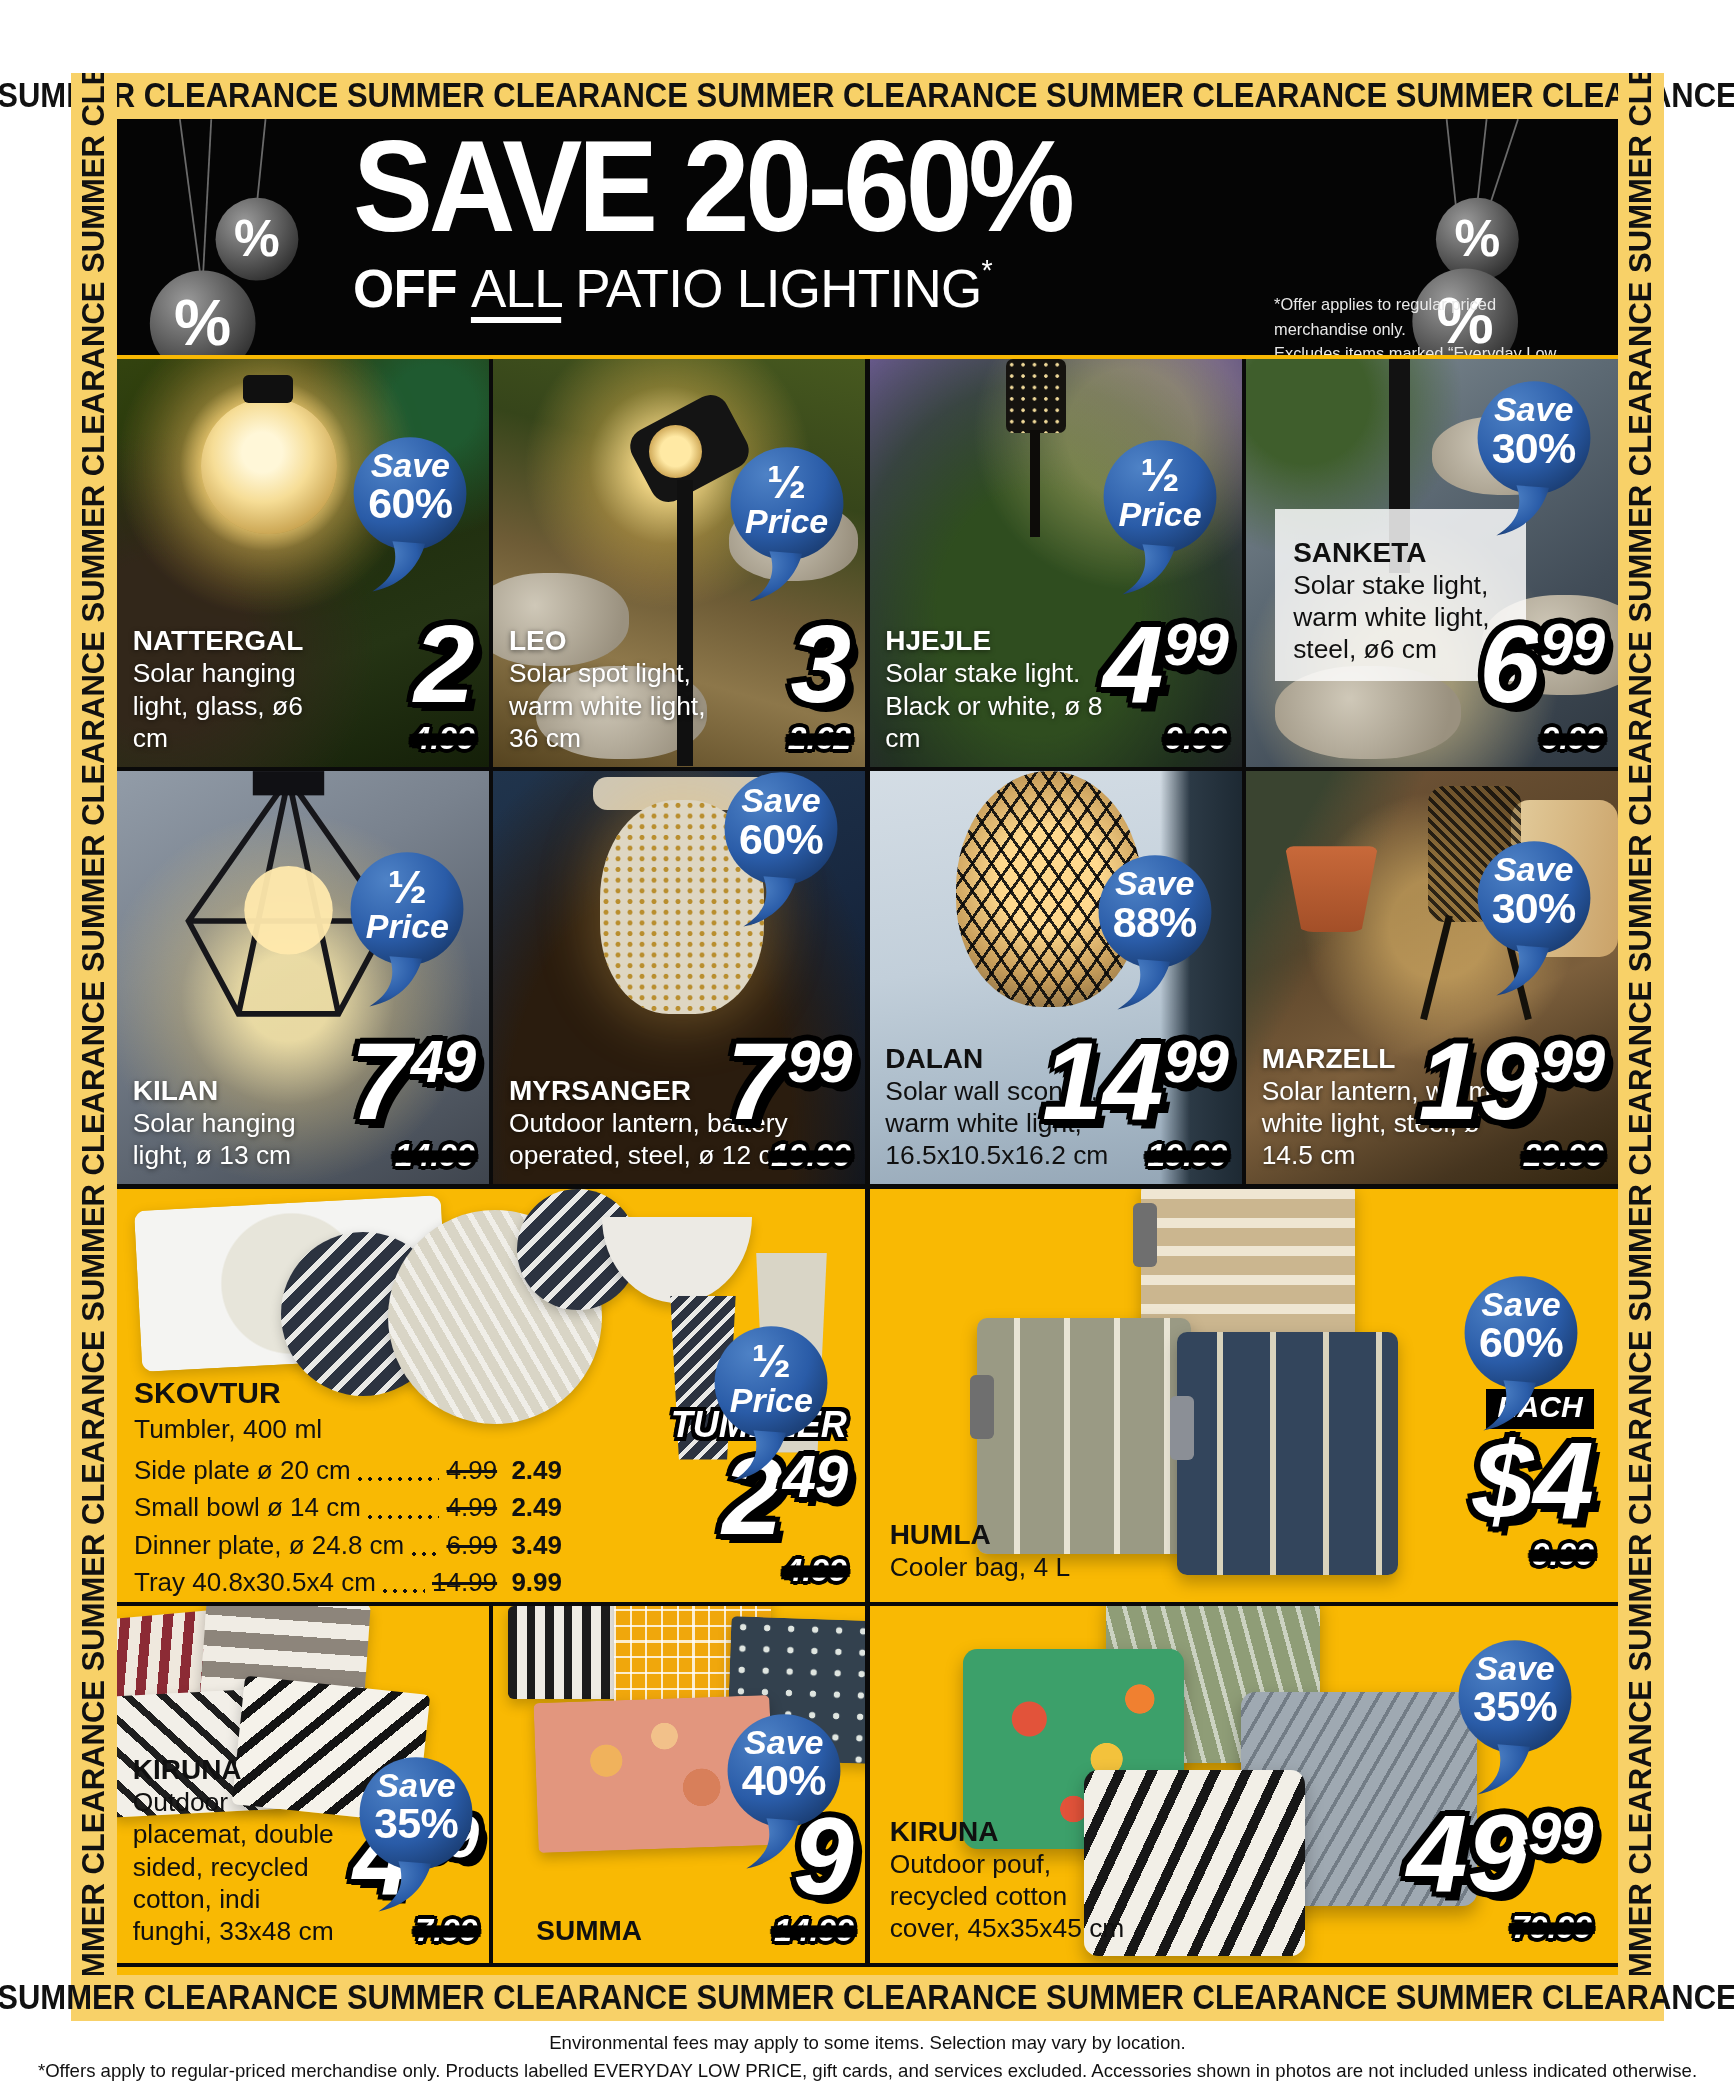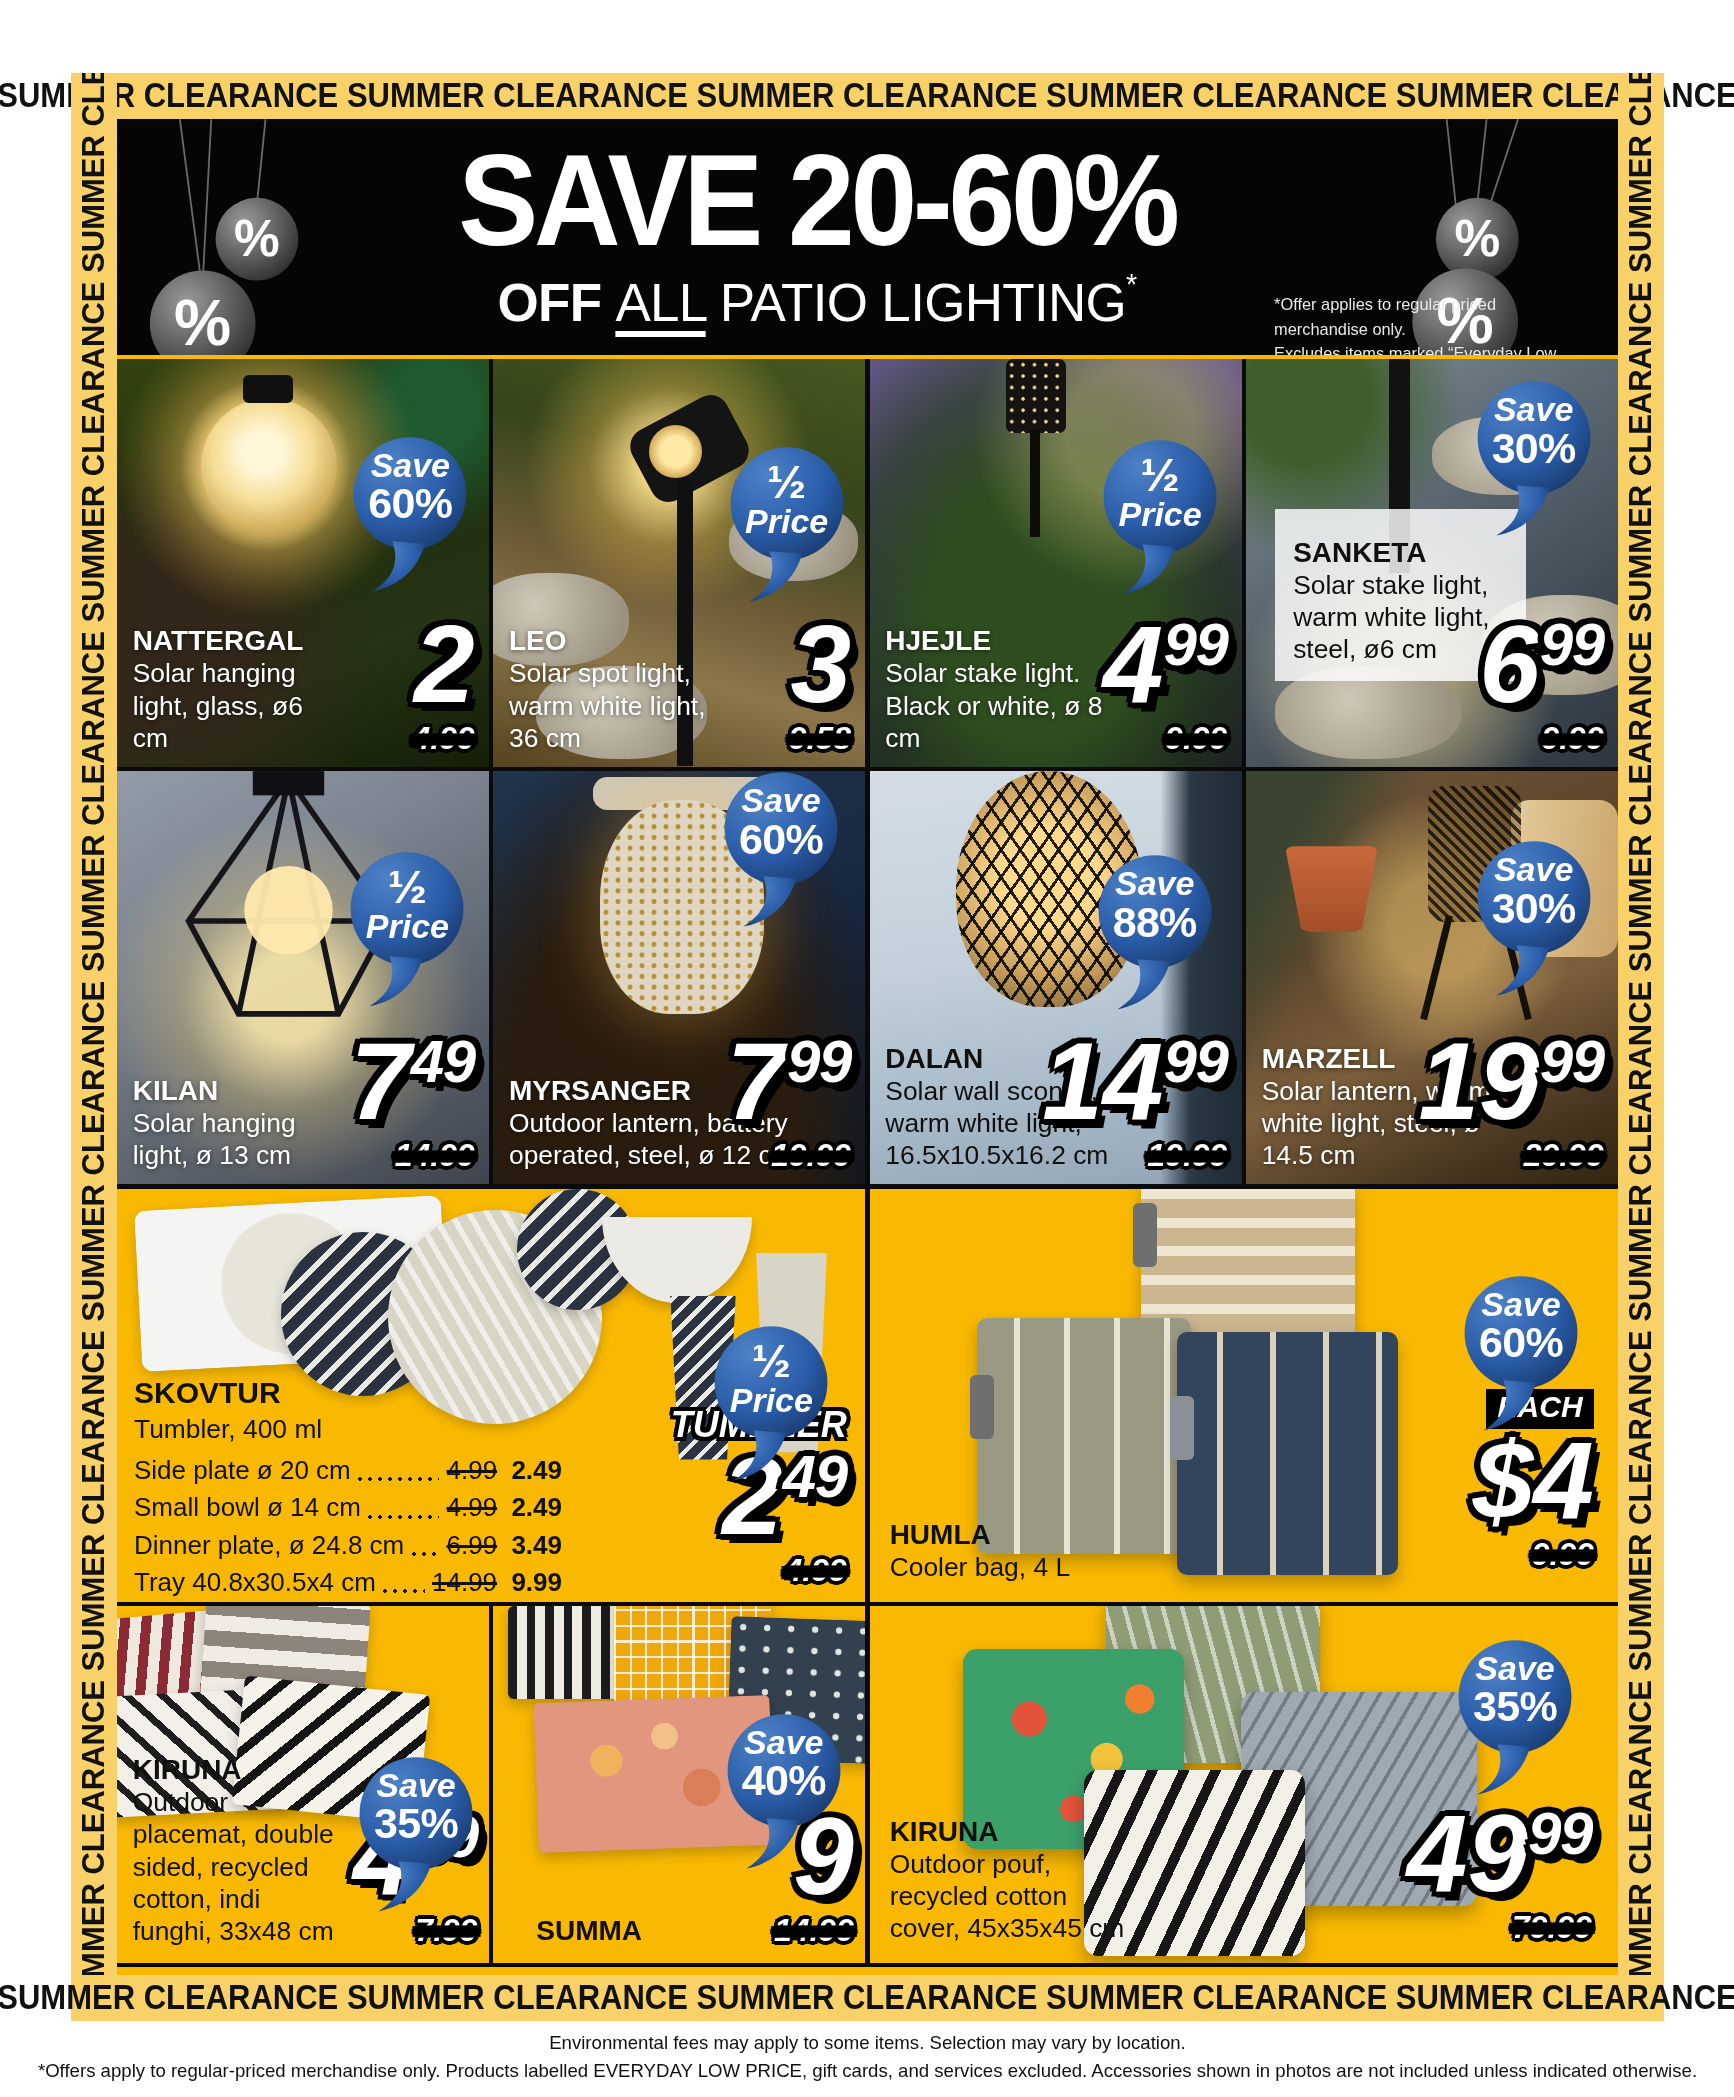--- a/index.html
+++ b/index.html
@@ -17,21 +17,21 @@
              transform:rotate(180deg);font-weight:800;font-size:31px;line-height:46px;
              white-space:nowrap;overflow:hidden;}
   .legal{position:absolute;left:0;top:2029px;width:1735px;text-align:center;color:#111;
          font-size:18.6px;line-height:1.5;}
 
   
   .interior{position:absolute;left:117px;top:119px;width:1501px;height:1856px;background:#f9b903;}
 
   
   .hero{position:absolute;left:0;top:0;width:1501px;height:236px;background:#050505;color:#fff;overflow:hidden;}
-  .hero-inner{position:absolute;left:236px;top:16px;width:928px;text-align:center;}
+  .hero-inner{position:absolute;left:236px;top:2px;width:928px;}
   .headline{font-weight:900;font-size:120px;line-height:1.0;letter-spacing:-4.3px;transform:scaleY(1.08);transform-origin:left top;white-space:nowrap;}
   .subline{margin-top:13px;font-size:53px;letter-spacing:-0.7px;white-space:nowrap;}
   .subline .heavy{font-weight:900;}
   .subline .all{font-weight:400;text-decoration:underline;text-decoration-thickness:6.4px;text-underline-offset:10px;}
   .subline .light{font-weight:400;}
   .subline sup{font-size:28.6px;vertical-align:27px;}
   .hero-fine{position:absolute;left:1157px;top:173px;width:300px;font-size:16.4px;line-height:1.5;color:#e9e9e9;}
   .tagsvg{position:absolute;left:0;top:0;width:1501px;height:236px;}
 
   
@@ -277,21 +277,21 @@
               <span class="b1">½</span>
               <span class="b2">Price</span>
             </div>
         </div>
         <div class="caption cap-light" style="width:221px;">
           <div class="pname">LEO</div>
           <div class="pdesc">Solar spot light, warm white light, 36 cm</div>
         </div>
         <div class="price">
           <div class="big"><span>3</span><span class="cents"></span></div>
-          <div class="old">9.58</div>
+          <div class="old">2.62</div>
         </div>
       </div>
 
       <div class="tile">
         <div class="photo ph-hjejle">
           <div class="hj-lamp"></div>
           <div class="hj-pole"></div>
         </div>
         <div class="bubble badge-half" style="right:18.6px;top:80px;">
           <svg viewBox="0 0 100 126">

